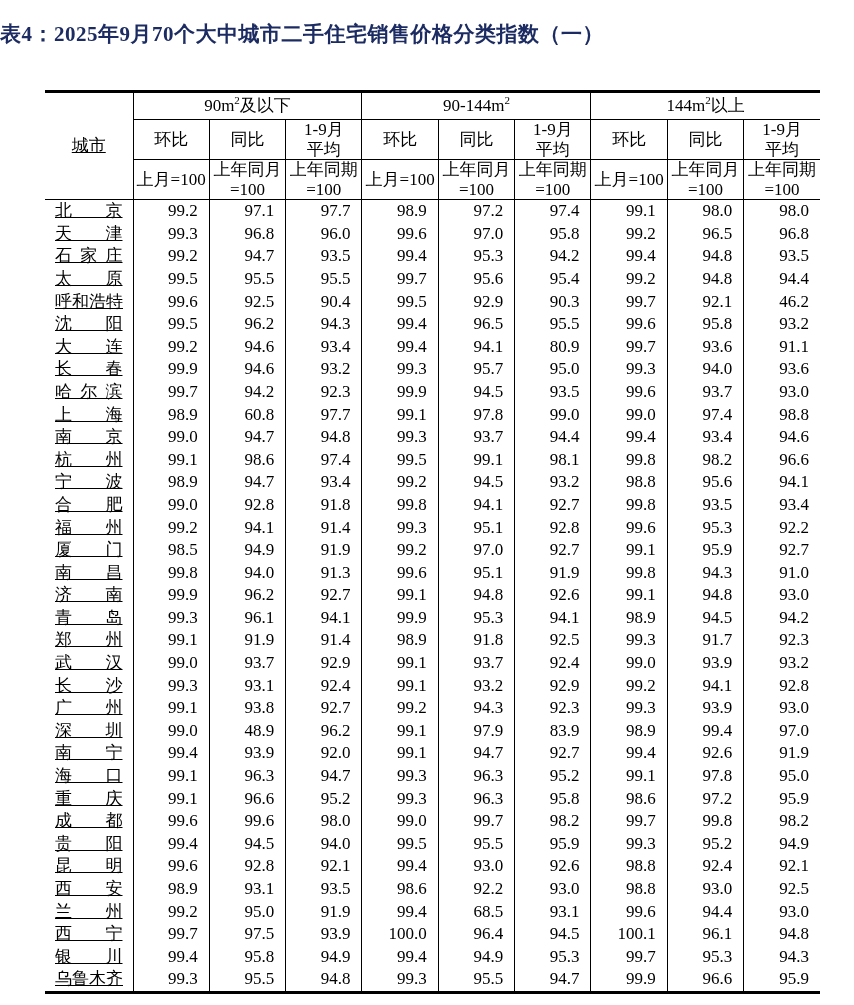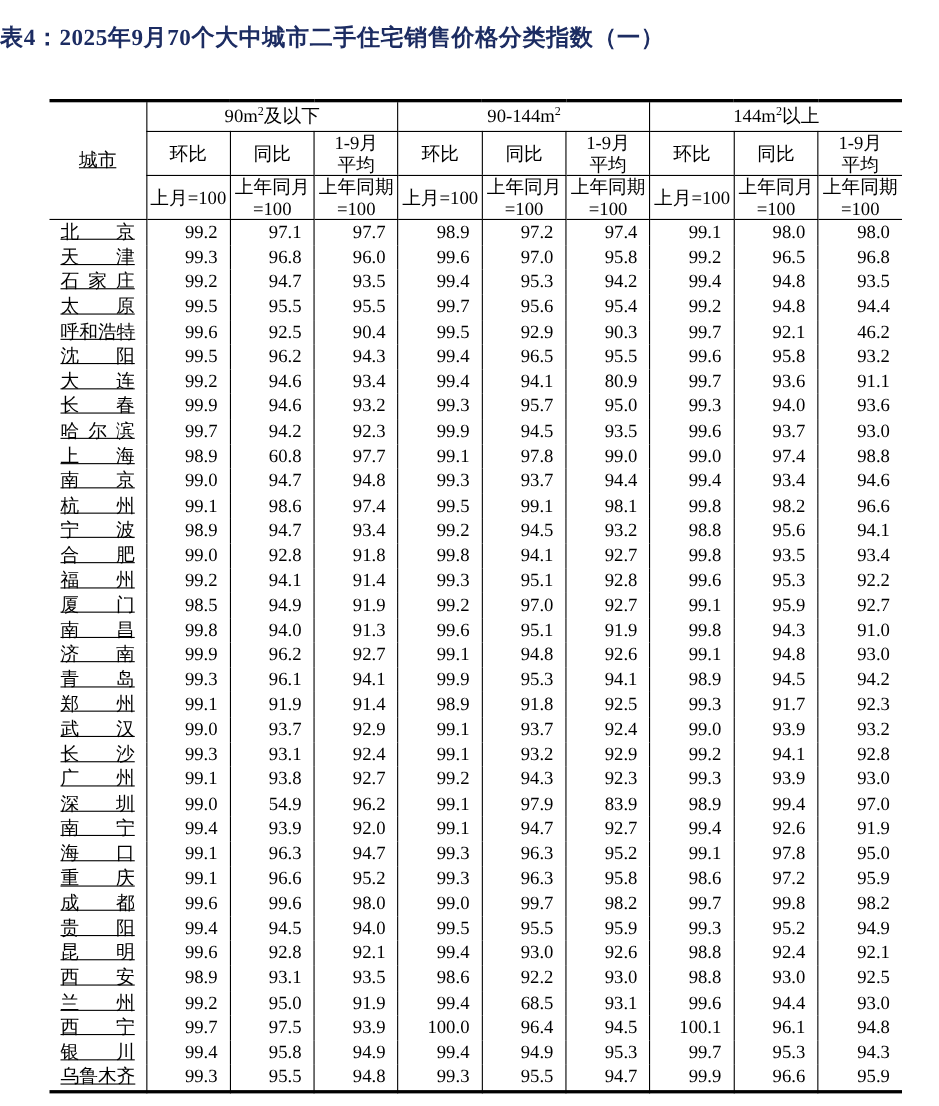--- a/index.html
+++ b/index.html
@@ -450,21 +450,21 @@
     <td class="num">92.3</td>
     <td class="num">99.3</td>
     <td class="num">93.9</td>
     <td class="num">93.0</td>
   </tr>
         <tr>
     <td class="city-cell">
             <div class="city">深圳</div>
           </td>
     <td class="num">99.0</td>
-    <td class="num">54.9</td>
+    <td class="num">48.9</td>
     <td class="num">96.2</td>
     <td class="num">99.1</td>
     <td class="num">97.9</td>
     <td class="num">83.9</td>
     <td class="num">98.9</td>
     <td class="num">99.4</td>
     <td class="num">97.0</td>
   </tr>
         <tr>
     <td class="city-cell">

